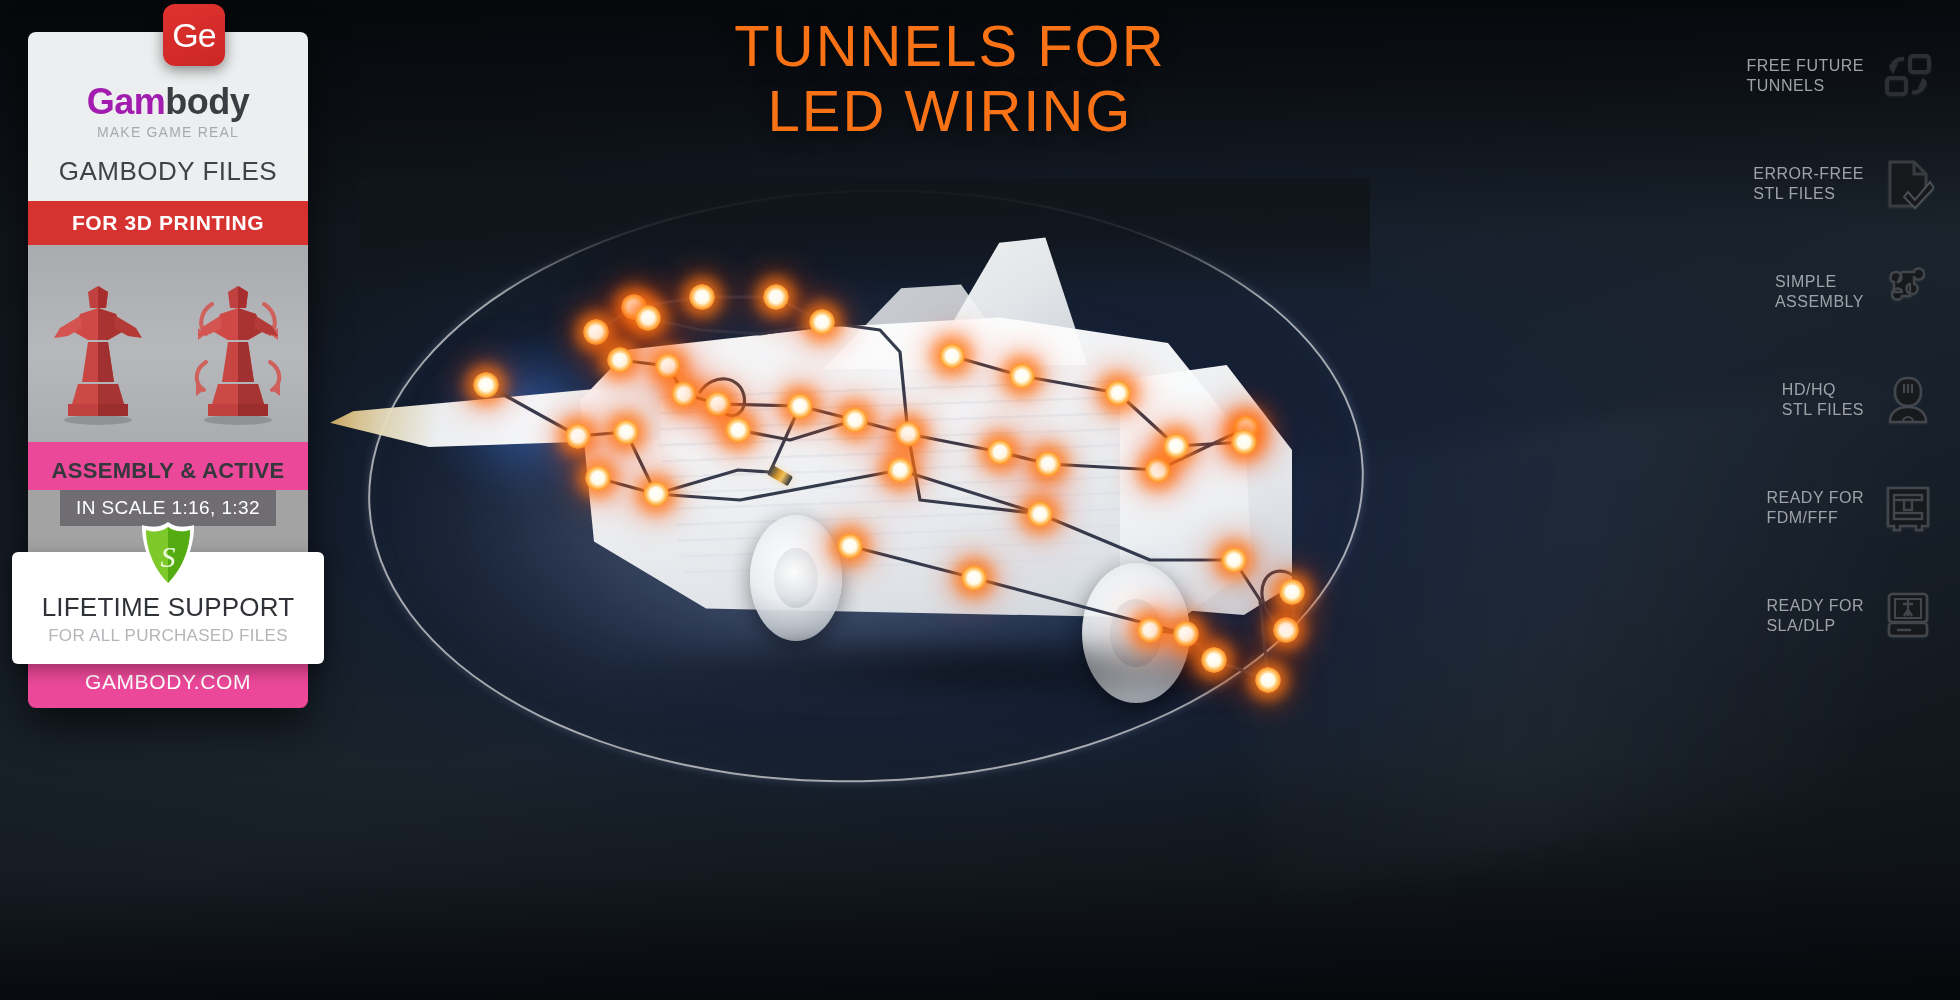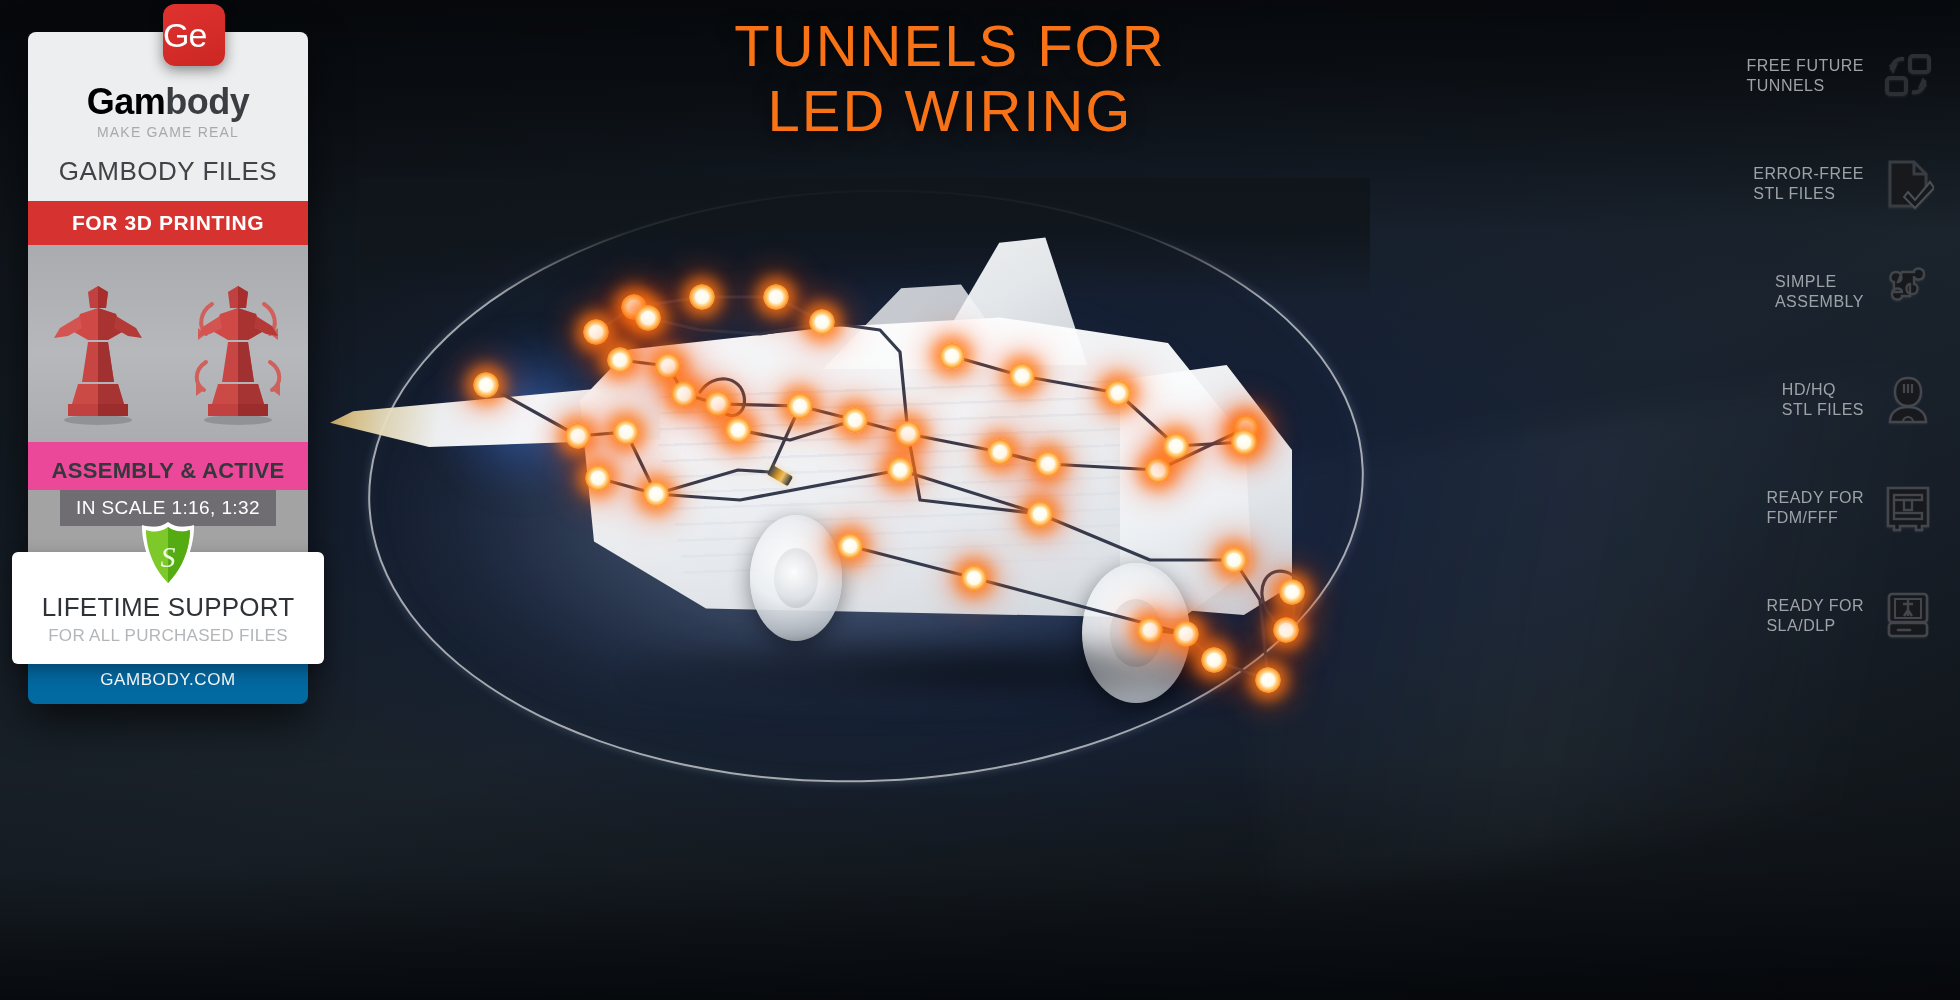--- a/index.html
+++ b/index.html
@@ -86,45 +86,45 @@
   .connector{position:absolute;width:24px;height:11px;border-radius:2px;
     background:linear-gradient(90deg,#3a3f4a 0%,#d79a2a 42%,#f0c061 62%,#2f343d 100%);
     transform:rotate(30deg);box-shadow:0 0 6px rgba(255,190,90,.5);}
 
   
   .card{position:absolute;left:28px;top:32px;width:280px;
     border-radius:8px;overflow:visible;
     box-shadow:0 16px 40px rgba(0,0,0,.6);}
   .card-logo{position:absolute;left:135px;top:-28px;width:62px;height:62px;border-radius:12px;
     background:linear-gradient(160deg,#e0322f 0%,#cb2724 100%);
-    display:flex;align-items:center;justify-content:flex-start;
+    display:flex;align-items:center;justify-content:center;
     color:#fff;font-size:34px;font-weight:400;letter-spacing:-1px;
     box-shadow:0 4px 14px rgba(0,0,0,.45);}
   .card-top{background:#edeeef;border-radius:8px 8px 0 0;padding:52px 0 14px;text-align:center;}
   .brand{font-size:36px;font-weight:700;color:#3a3d42;letter-spacing:-.5px;line-height:1;}
-  .brand .red{color:#000000;}
+  .brand .red{color:#a21caf;}
   .brand-sub{font-size:14px;color:#a7aaad;letter-spacing:1.2px;margin-top:4px;}
   .premium{font-size:26px;color:#3f4247;letter-spacing:.5px;margin-top:16px;font-weight:400;}
   .redbar{background:#d6322f;color:#fff;text-align:center;
     font-size:21px;font-weight:700;letter-spacing:.6px;padding:10px 0;}
   .figures{position:relative;background:linear-gradient(180deg,#a9abae 0%,#b6b8bb 55%,#aaacb0 100%);
     height:185px;display:flex;align-items:flex-end;justify-content:space-around;padding-bottom:12px;}
   .fig{position:relative;width:96px;height:160px;}
   .assembly{background:#ec4899;text-align:center;padding:16px 0 6px;
     font-size:22px;font-weight:700;color:#34373b;letter-spacing:.3px;}
   .scalewrap{background:#a3a3a3;text-align:center;padding:0 4px 26px;}
   .scale{display:inline-block;background:#6f6c72;color:#fff;font-size:19px;
     padding:7px 16px;letter-spacing:.4px;}
   .support{position:relative;background:#fff;border-radius:6px;margin:0 -16px;
     padding:40px 0 18px;text-align:center;box-shadow:0 6px 18px rgba(0,0,0,.35);}
   .shield{position:absolute;left:50%;top:-32px;margin-left:-31px;width:62px;height:70px;}
   .sup-title{font-size:26px;color:#2f3236;letter-spacing:.2px;}
   .sup-sub{font-size:17px;color:#b3b6b9;letter-spacing:.3px;margin-top:3px;}
-  .card-foot{background:#0369a1;border-radius:0 0 8px 8px;color:#fff;text-align:center;
-    font-size:17px;letter-spacing:.6px;padding:12px 0 14px;margin-top:-6px;}
+  .card-foot{background:#ec4899;border-radius:0 0 8px 8px;color:#fff;text-align:center;
+    font-size:21px;letter-spacing:.6px;padding:12px 0 14px;margin-top:-6px;}
 
   
   .features{position:absolute;right:24px;top:22px;width:250px;}
   .feature{display:flex;align-items:center;justify-content:flex-end;gap:16px;height:108px;}
   .f-text{text-align:left;color:#9ea3a8;font-size:16px;line-height:1.25;letter-spacing:.5px;}
   .f-icon{width:56px;height:56px;flex:0 0 56px;display:flex;align-items:center;justify-content:center;
     filter:drop-shadow(0 1px 1px rgba(255,255,255,.07));}
   .f-icon svg{width:52px;height:52px;}
 </style>
 </head>

